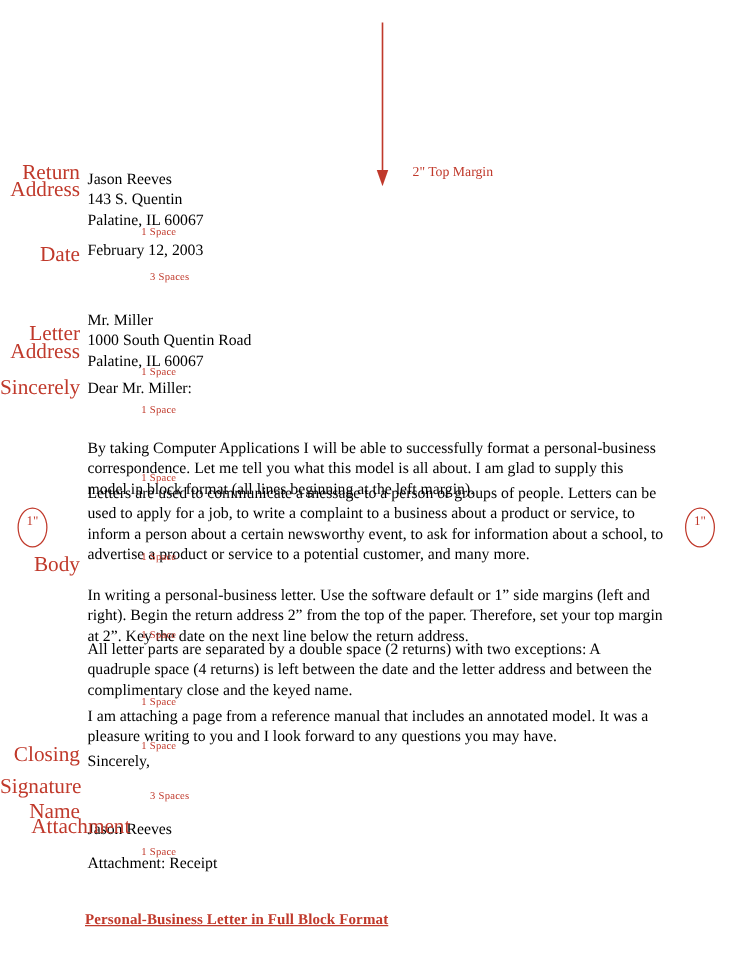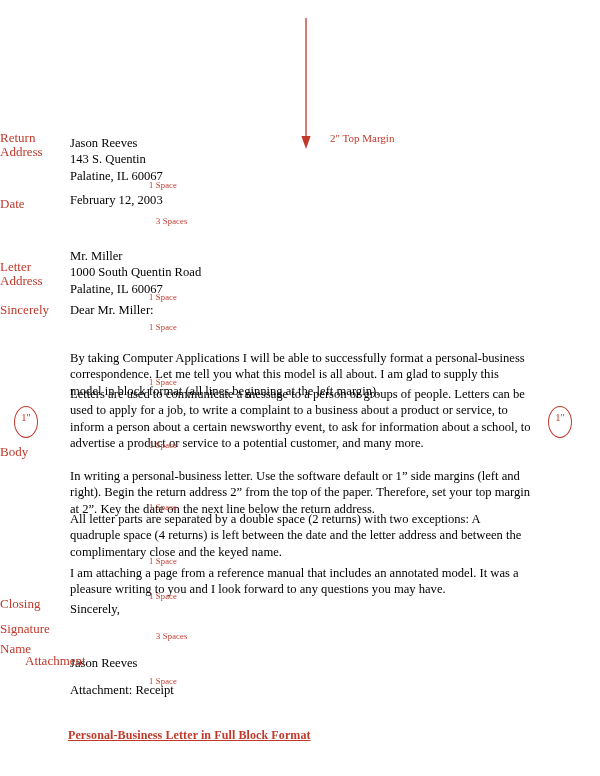--- a/index.html
+++ b/index.html
@@ -25,32 +25,32 @@
   }
 
   
   .annot {
     position: absolute;
     color: #c0392b;
     font-family: "Liberation Serif", "DejaVu Serif", serif;
     white-space: nowrap;
   }
   .part-label {
-    font-size: 13px;
+    font-size: 17px;
     line-height: 13.5px;
+    text-align: right;
     width: 64px;
     left: 0;
   }
   .part-label.two-line { line-height: 14px; }
 
   .space-note {
     font-size: 8.5px;
     line-height: 10px;
     letter-spacing: 0.2px;
-    margin-left: 36px;
   }
 
   .caption {
     font-size: 12px;
     font-weight: bold;
     letter-spacing: 0.1px;
     text-decoration: underline;
   }
 
   .margin-note {

